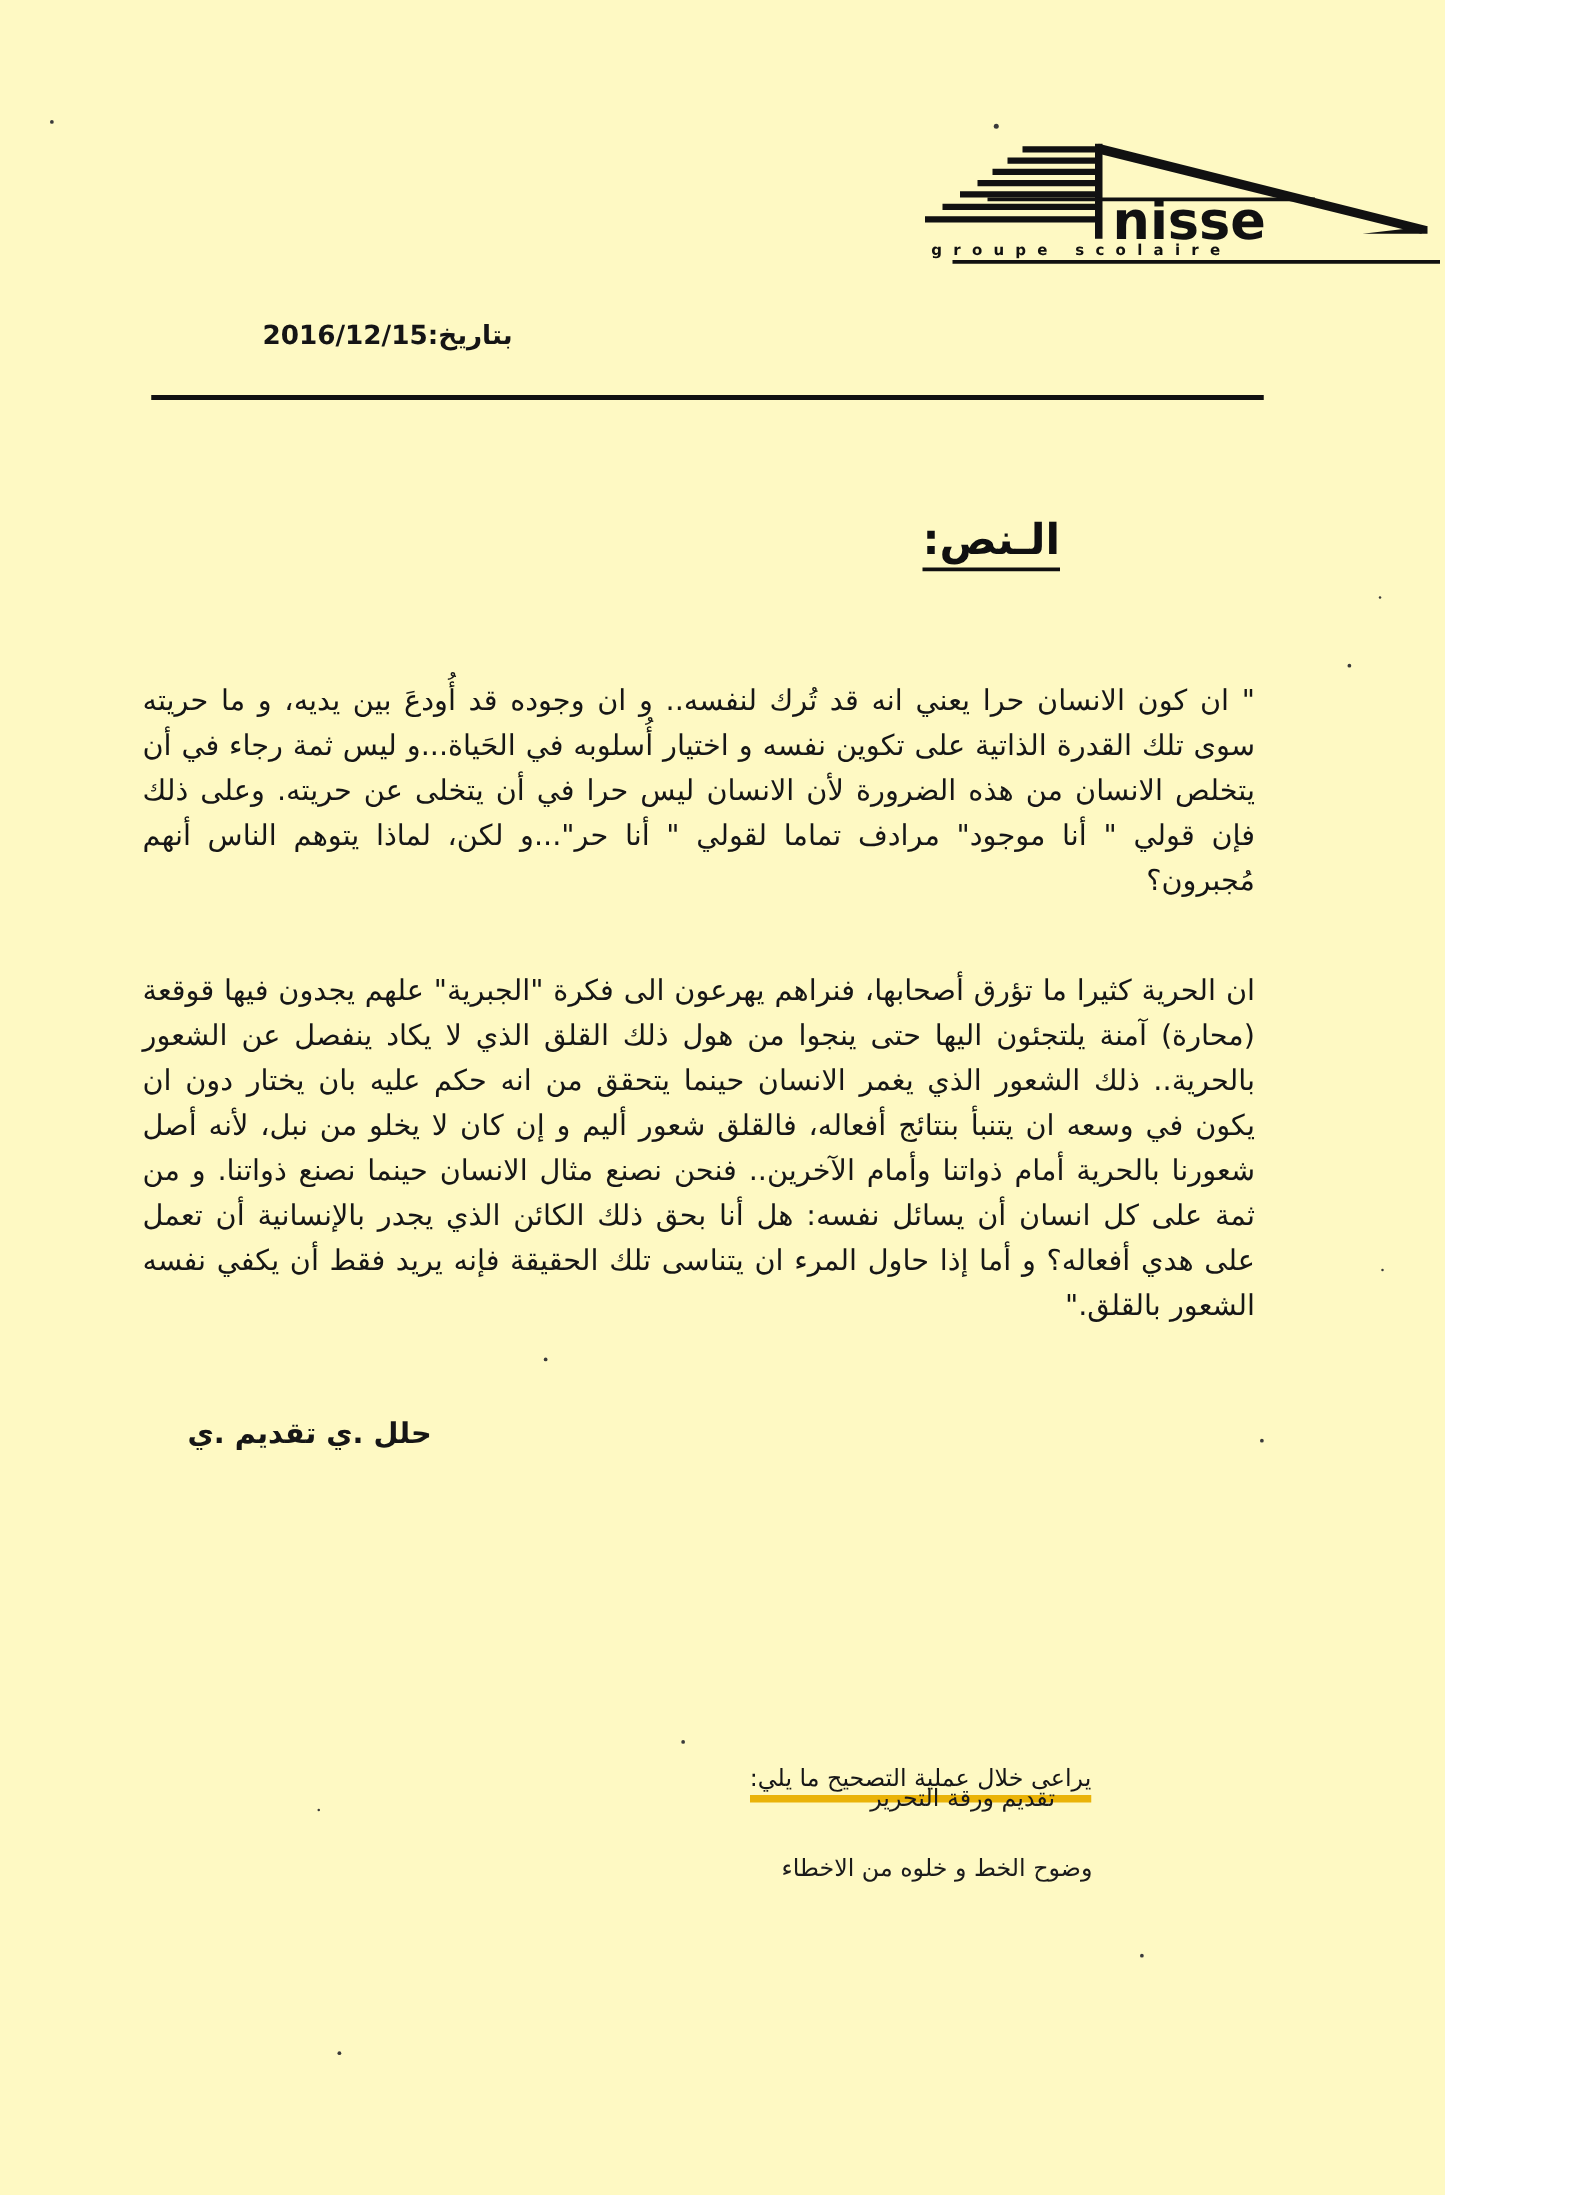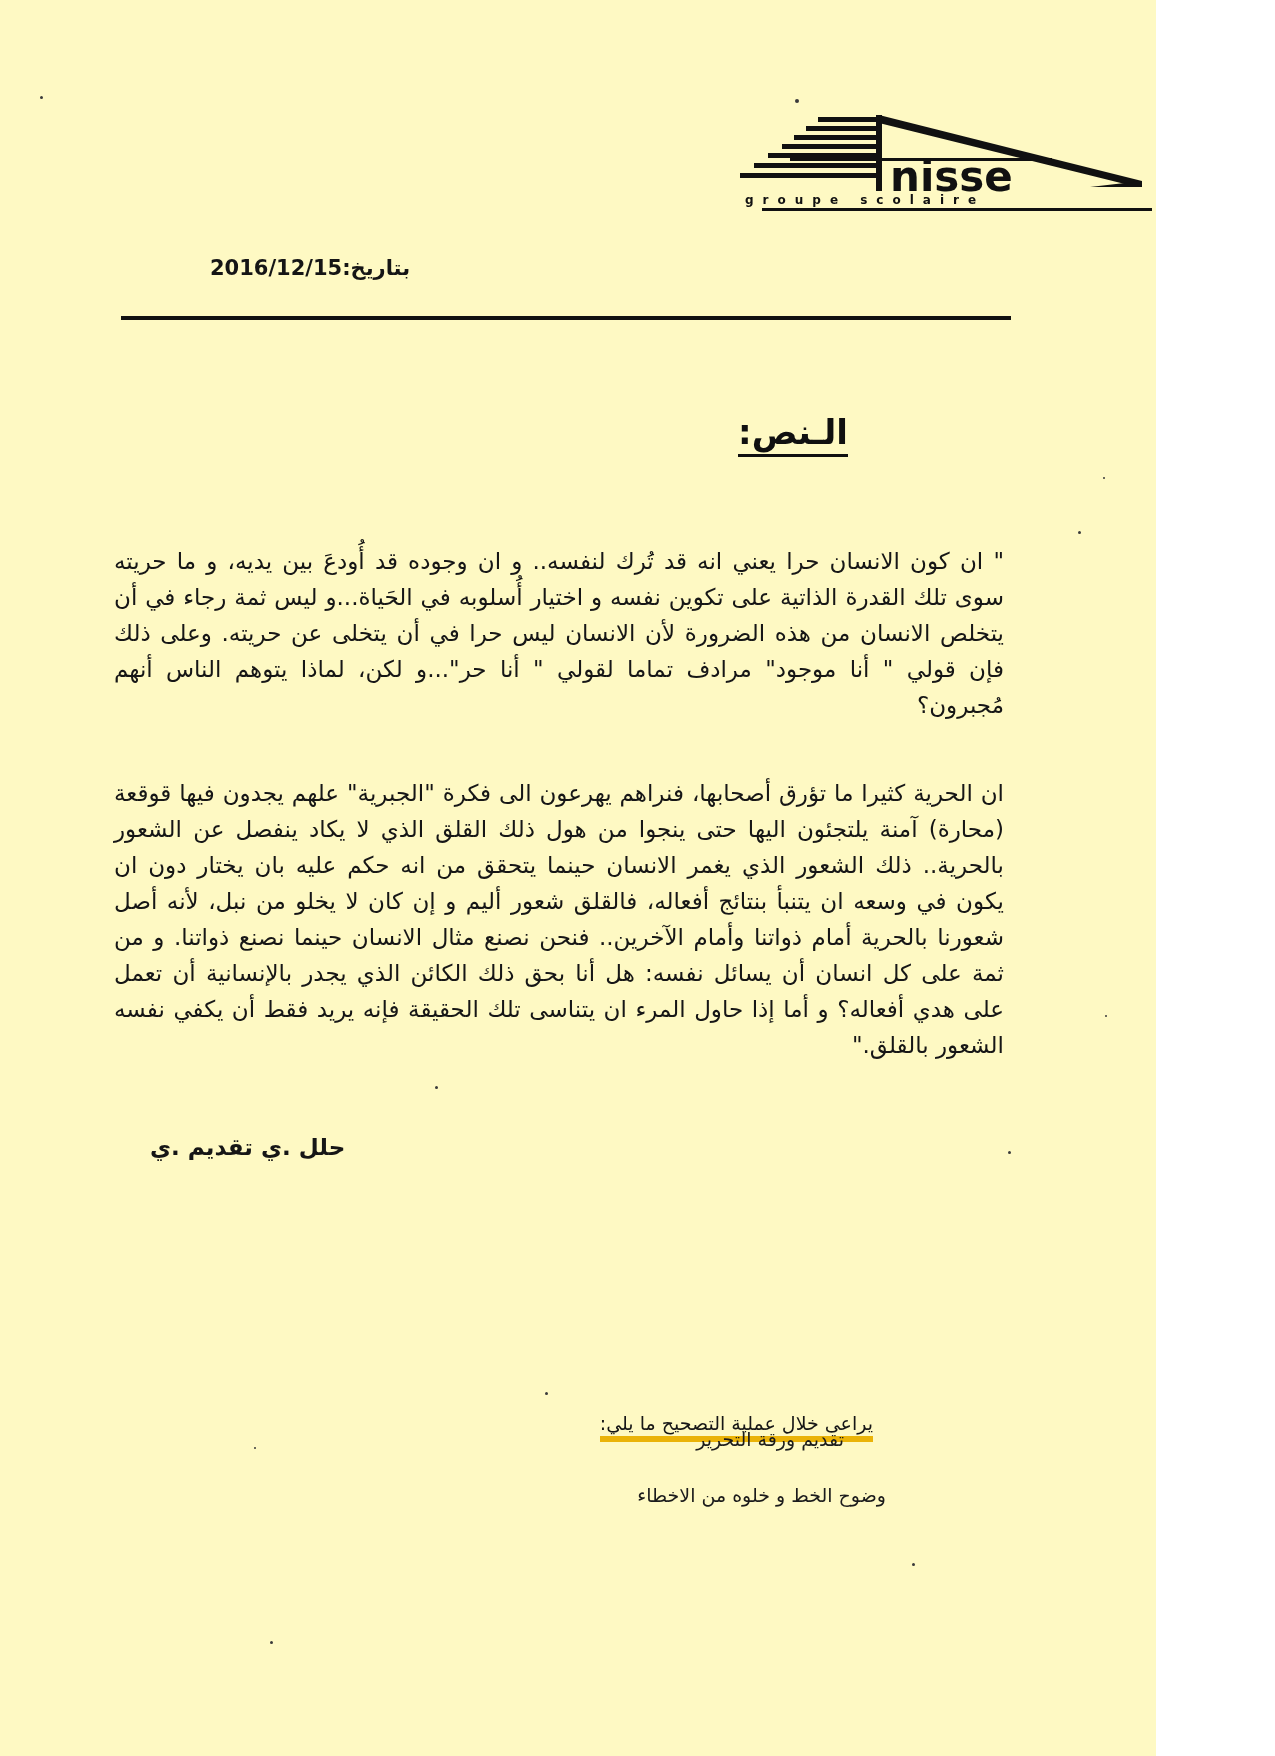--- a/index.html
+++ b/index.html
@@ -68,21 +68,21 @@
     color:#161616;
     border-bottom:6px solid #eab308;
     padding-bottom:2px;
     margin-top:48px;
   }
   .note-item-1{
     position:absolute;right:312px;top:1428px;
     direction:rtl;font-size:19px;color:#1b1b1b;
   }
   .note-item-2{
-    position:absolute;right:270px;top:1484px;
+    position:absolute;right:282px;top:1484px;
     direction:rtl;font-size:19px;color:#1b1b1b;
   }
   
   .speck{position:absolute;background:#3a3a3a;border-radius:50%;}
 </style>
 </head>
 <body>
 
 <div class="page">
 

